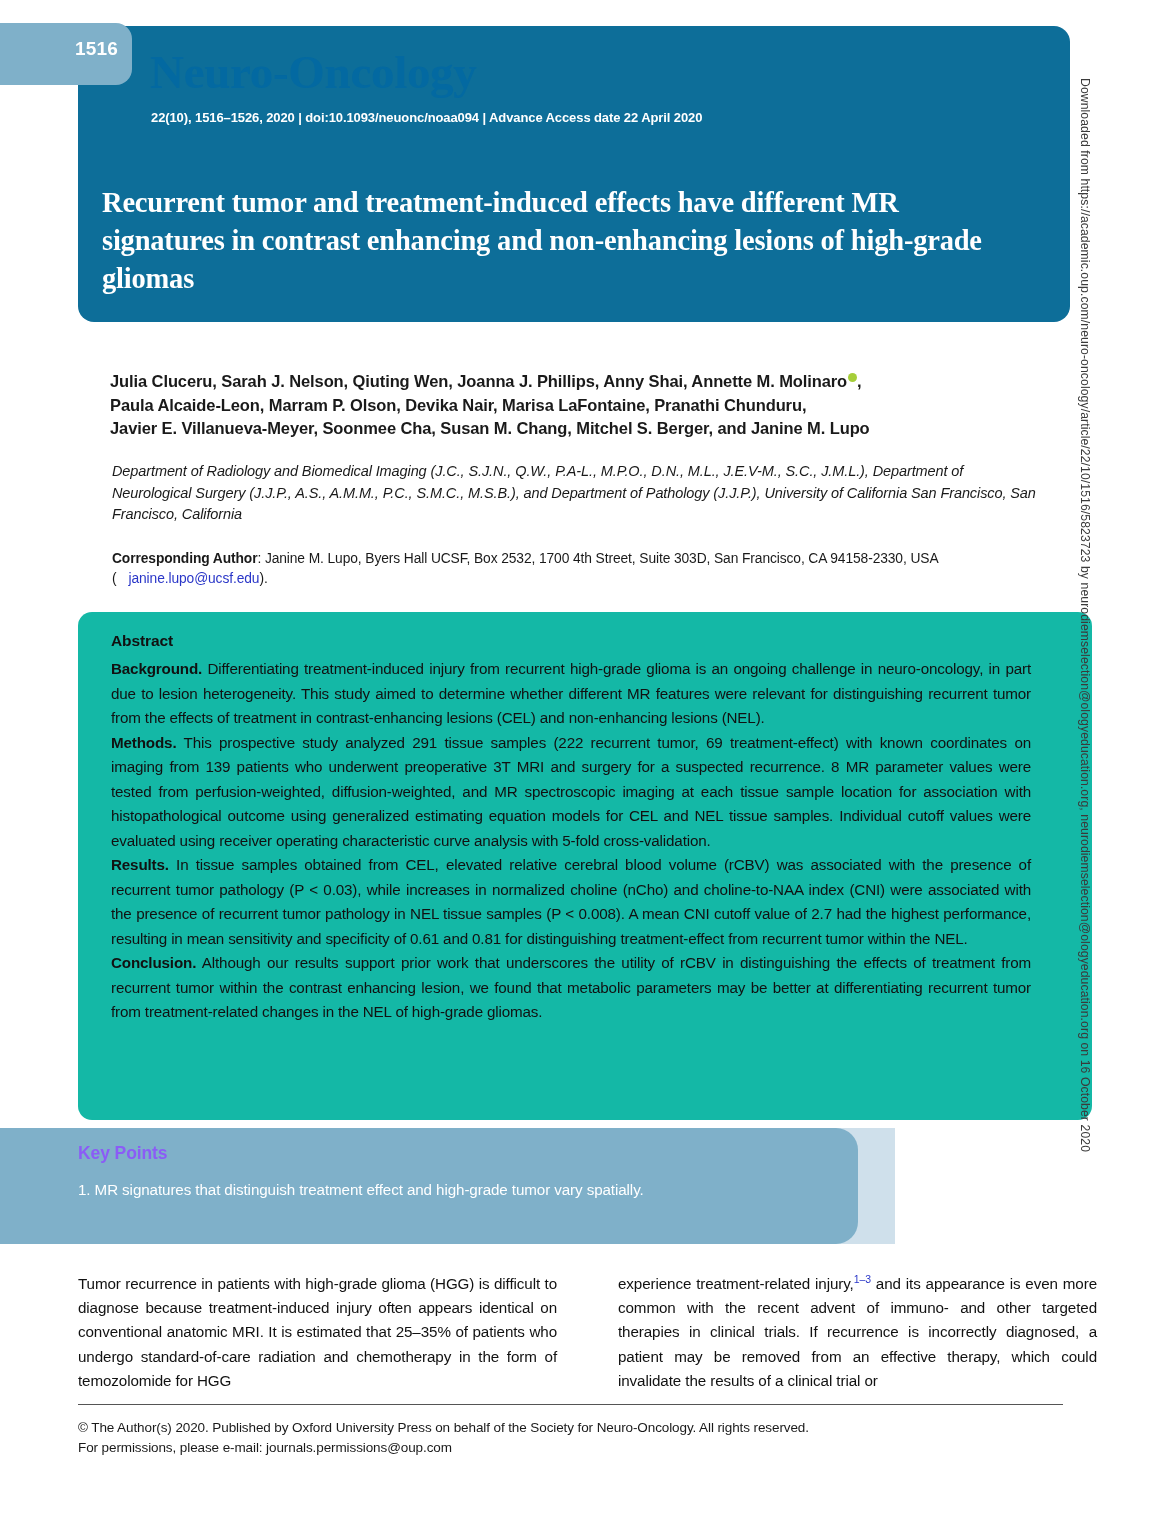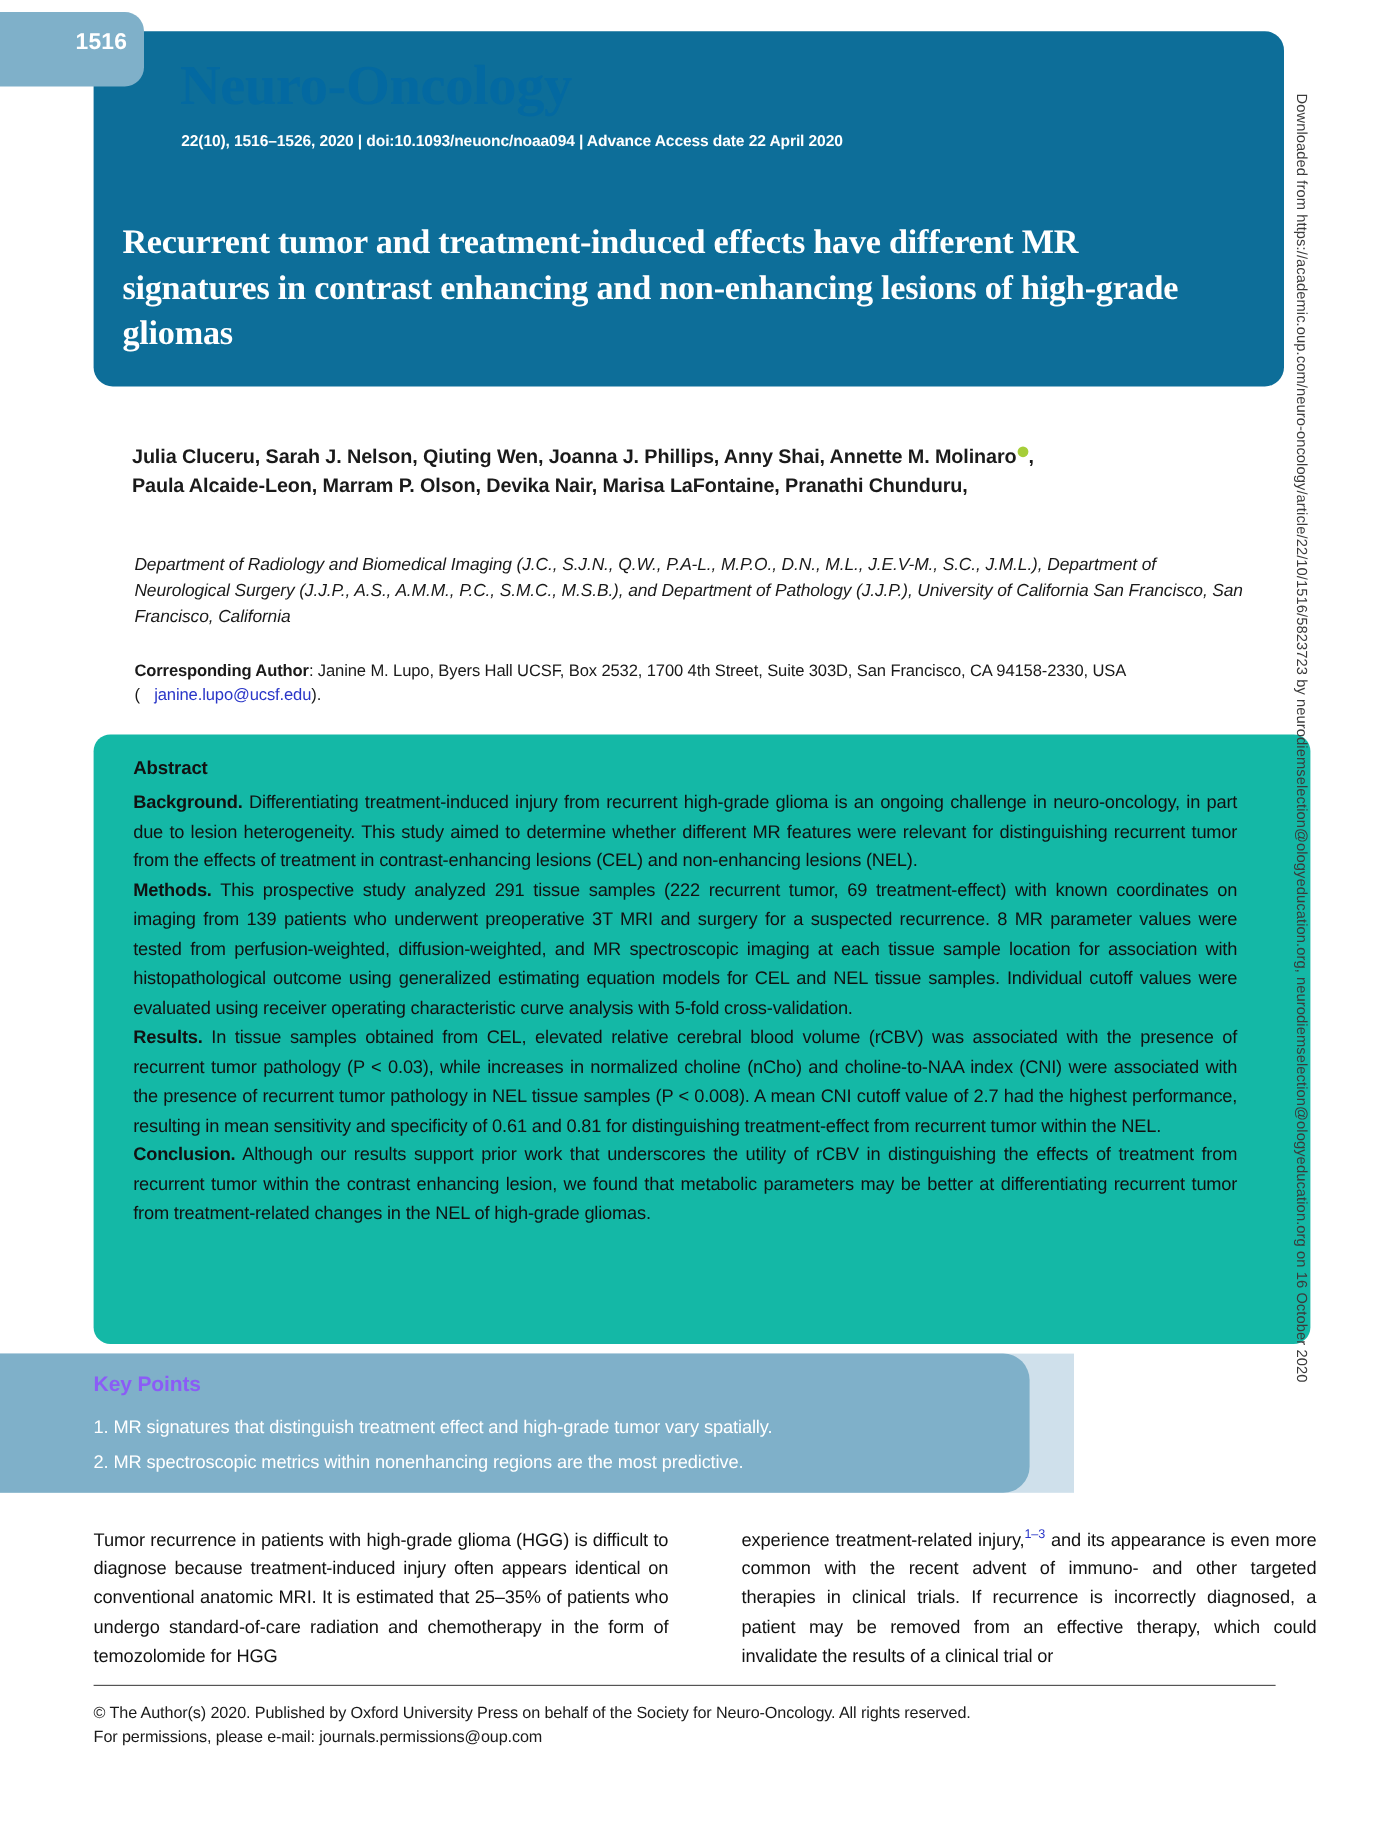--- a/index.html
+++ b/index.html
@@ -13,22 +13,22 @@
   .page {
     position: relative;
     width: 1152px;
     height: 1519px;
     background: #ffffff;
   }
 
   
   .pagenum-tab {
     position: absolute;
-    left: 0; top: 10px;
-    width: 120px; height: 62px;
+    left: 0; top: 23px;
+    width: 132px; height: 62px;
     background: #7fb0c9;
     border-top-right-radius: 16px;
     border-bottom-right-radius: 16px;
   }
   .pagenum-tab span {
     position: absolute;
     right: 14px; top: 15px;
     color: #ffffff;
     font-size: 19px;
     font-weight: bold;
@@ -235,20 +235,21 @@
     <span>1516</span>
   </div>
 
   <div class="journal-title">Neuro-Oncology</div>
   <div class="journal-cite">22(10), 1516–1526, 2020 | doi:10.1093/neuonc/noaa094 | Advance Access date 22 April 2020</div>
   <div class="article-title">Recurrent tumor and treatment-induced effects have different MR signatures in contrast enhancing and non-enhancing lesions of high-grade gliomas</div>
 
   <div class="authors">
     <span>Julia Cluceru, Sarah J. Nelson, Qiuting Wen, Joanna J. Phillips, Anny Shai, Annette M. Molinaro</span><span class="orcid-icon"></span><span>,</span><br>
     <span>Paula Alcaide-Leon, Marram P. Olson, Devika Nair, Marisa LaFontaine, Pranathi Chunduru,</span><br>
+    <span>Javier E. Villanueva-Meyer, Soonmee Cha, Susan M. Chang, Mitchel S. Berger, and Janine M. Lupo</span>
   </div>
 
   <div class="affiliations">Department of Radiology and Biomedical Imaging  (J.C., S.J.N., Q.W., P.A-L., M.P.O., D.N., M.L., J.E.V-M., S.C., J.M.L.), Department of Neurological Surgery (J.J.P., A.S., A.M.M., P.C., S.M.C., M.S.B.), and Department of Pathology (J.J.P.), University of California San Francisco, San Francisco, California</div>
 
   <div class="corresponding">
     <b>Corresponding Author</b><span>: Janine M. Lupo, Byers Hall UCSF, Box 2532, 1700 4th Street, Suite 303D, San Francisco, CA 94158-2330, USA</span>
     <span>(</span><a href="#">janine.lupo@ucsf.edu</a><span>).</span>
   </div>
 
   <div class="abstract-box">
@@ -266,21 +267,20 @@
       <div class="abstract-para">
         <b>Conclusion.</b><span> Although our results support prior work that underscores the utility of rCBV in distinguishing the effects of treatment from recurrent tumor within the contrast enhancing lesion, we found that metabolic parameters may be better at differentiating recurrent tumor from treatment-related changes in the NEL of high-grade gliomas.</span>
       </div>
     </div>
   </div>
 
   <div class="kp-backstrip"></div>
   <div class="kp-box"></div>
   <div class="kp-title">Key Points</div>
   <div class="kp-item kp-item-1">1. MR signatures that distinguish treatment effect and high-grade tumor vary spatially.</div>
-  <div class="kp-item kp-item-2">2. MR spectroscopic metrics within nonenhancing regions are the most predictive.</div>
 
   <div class="col col-left">Tumor recurrence in patients with high-grade glioma (HGG) is difficult to diagnose because treatment-induced injury often appears identical on conventional anatomic MRI. It is estimated that 25–35% of patients who undergo standard-of-care radiation and chemotherapy in the form of temozolomide for HGG</div>
   <div class="col col-right">
     <span>experience treatment-related injury,</span><sup class="refmark">1–3</sup><span> and its appearance is even more common with the recent advent of immuno- and other targeted therapies in clinical trials. If recurrence is incorrectly diagnosed, a patient may be removed from an effective therapy, which could invalidate the results of a clinical trial or</span>
   </div>
 
   <div class="footer-rule"></div>
   <div class="footer-text">
     <div>© The Author(s) 2020. Published by Oxford University Press on behalf of the Society for Neuro-Oncology. All rights reserved.</div>
     <div>For permissions, please e-mail: journals.permissions@oup.com</div>

